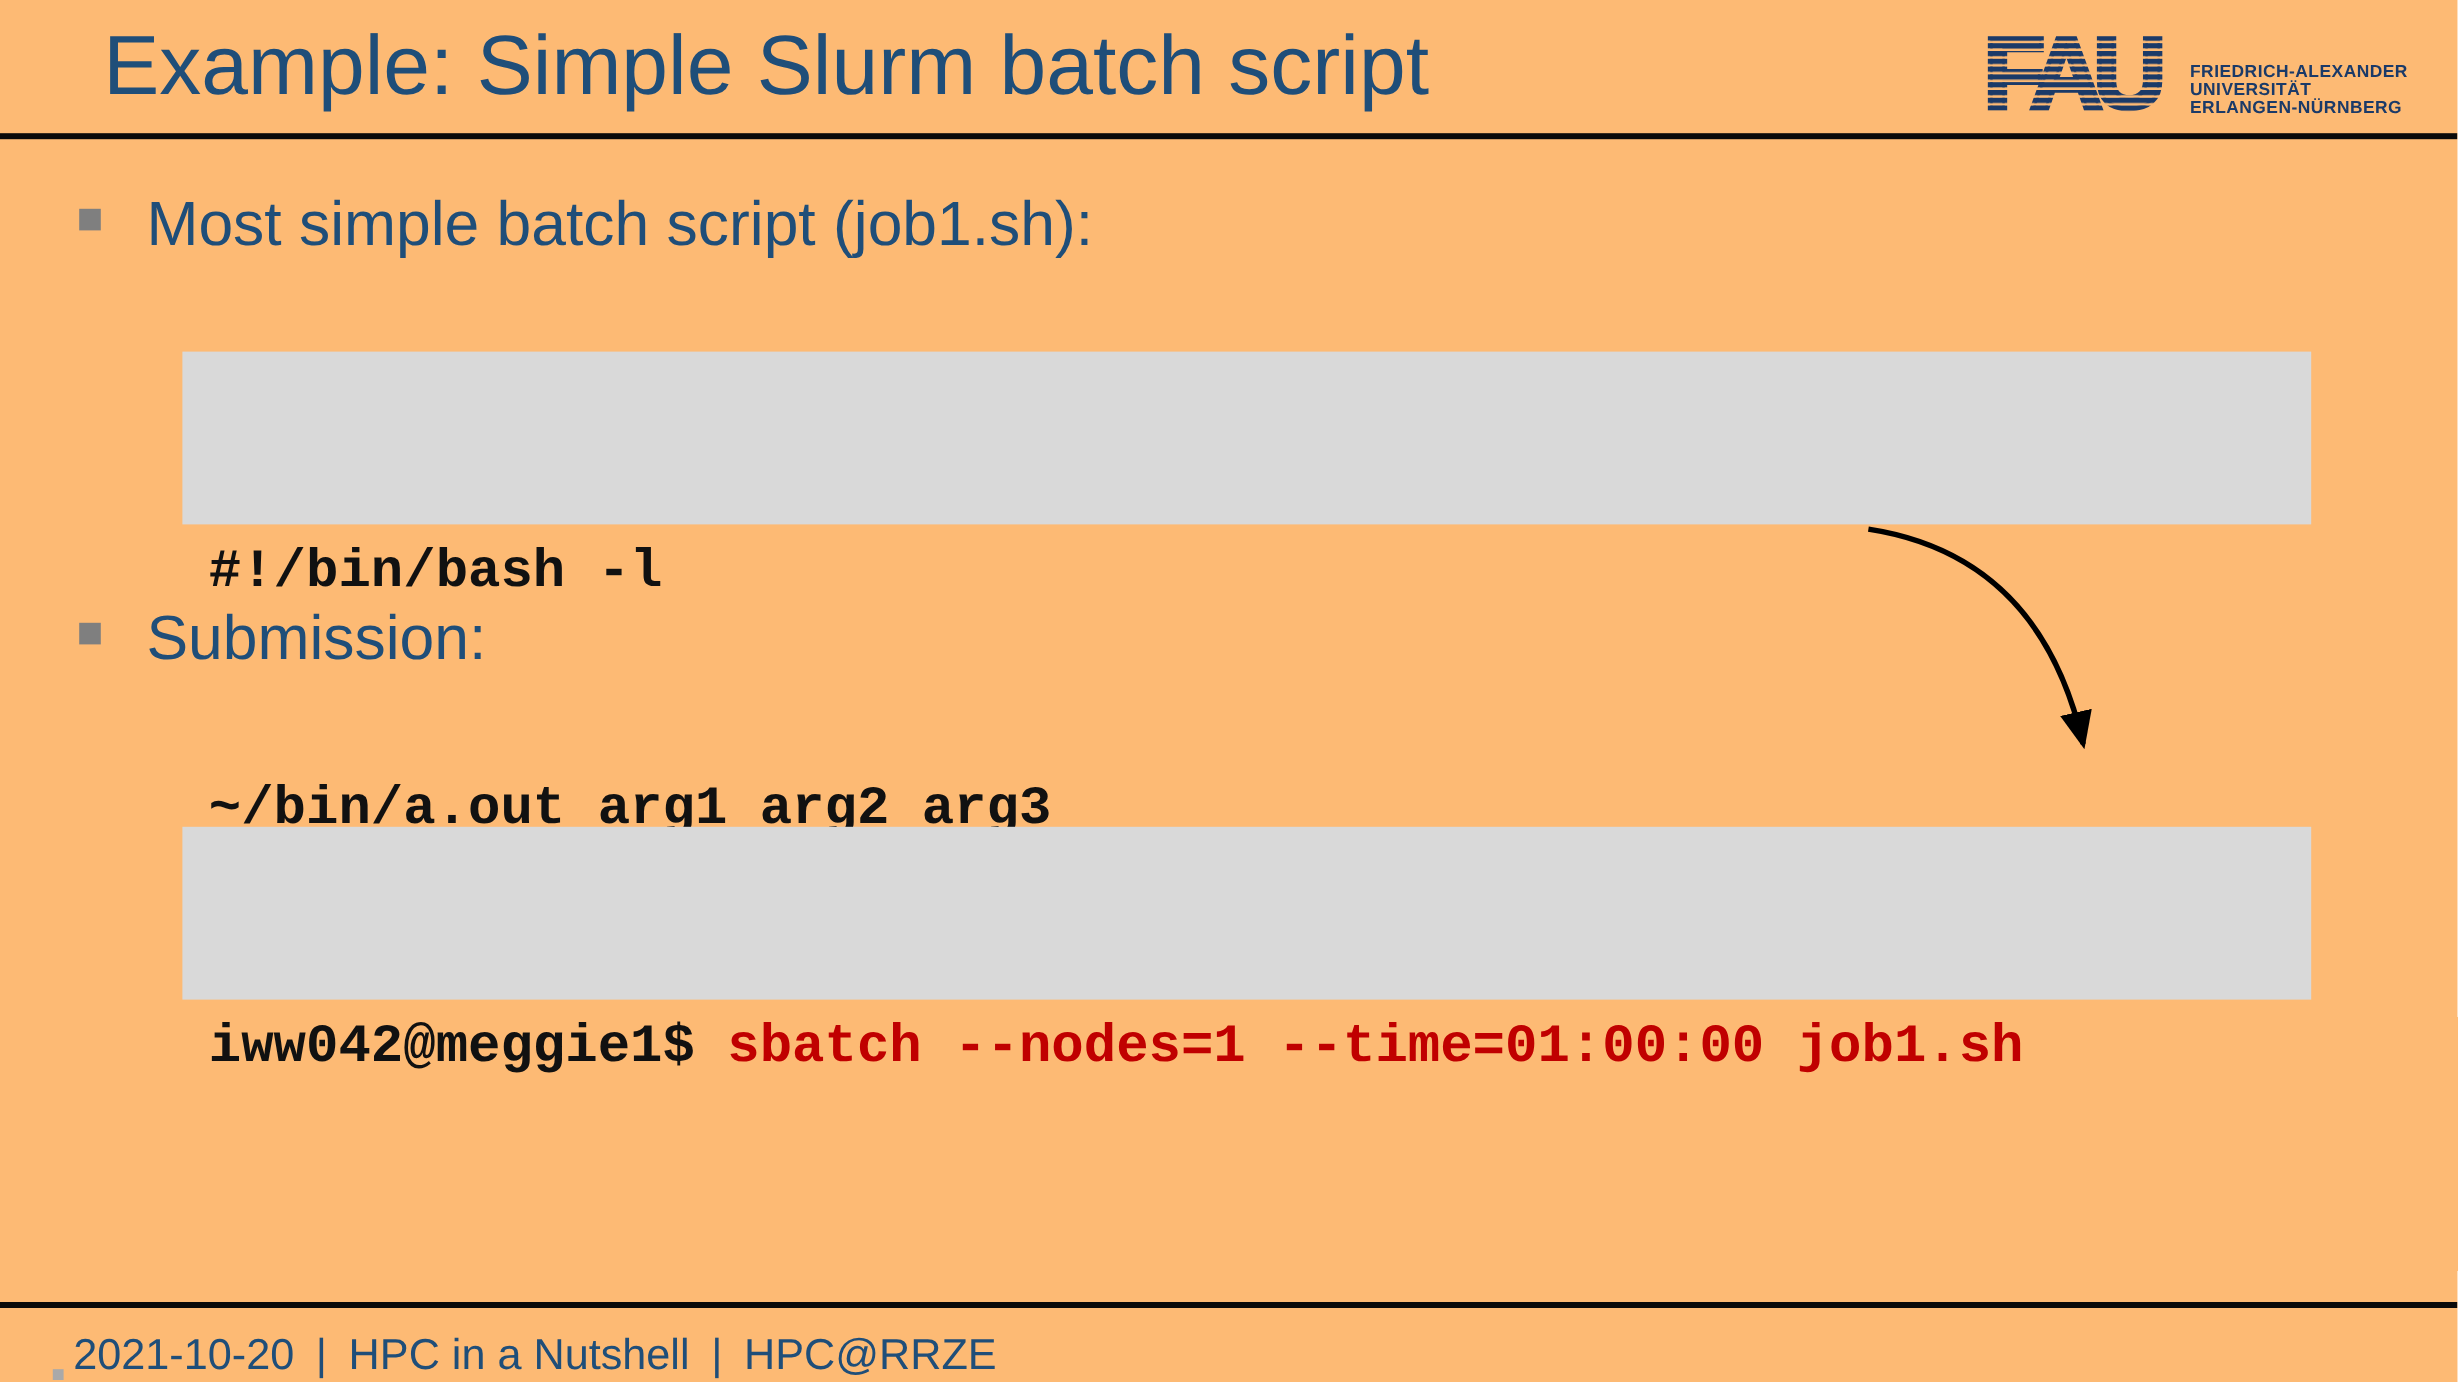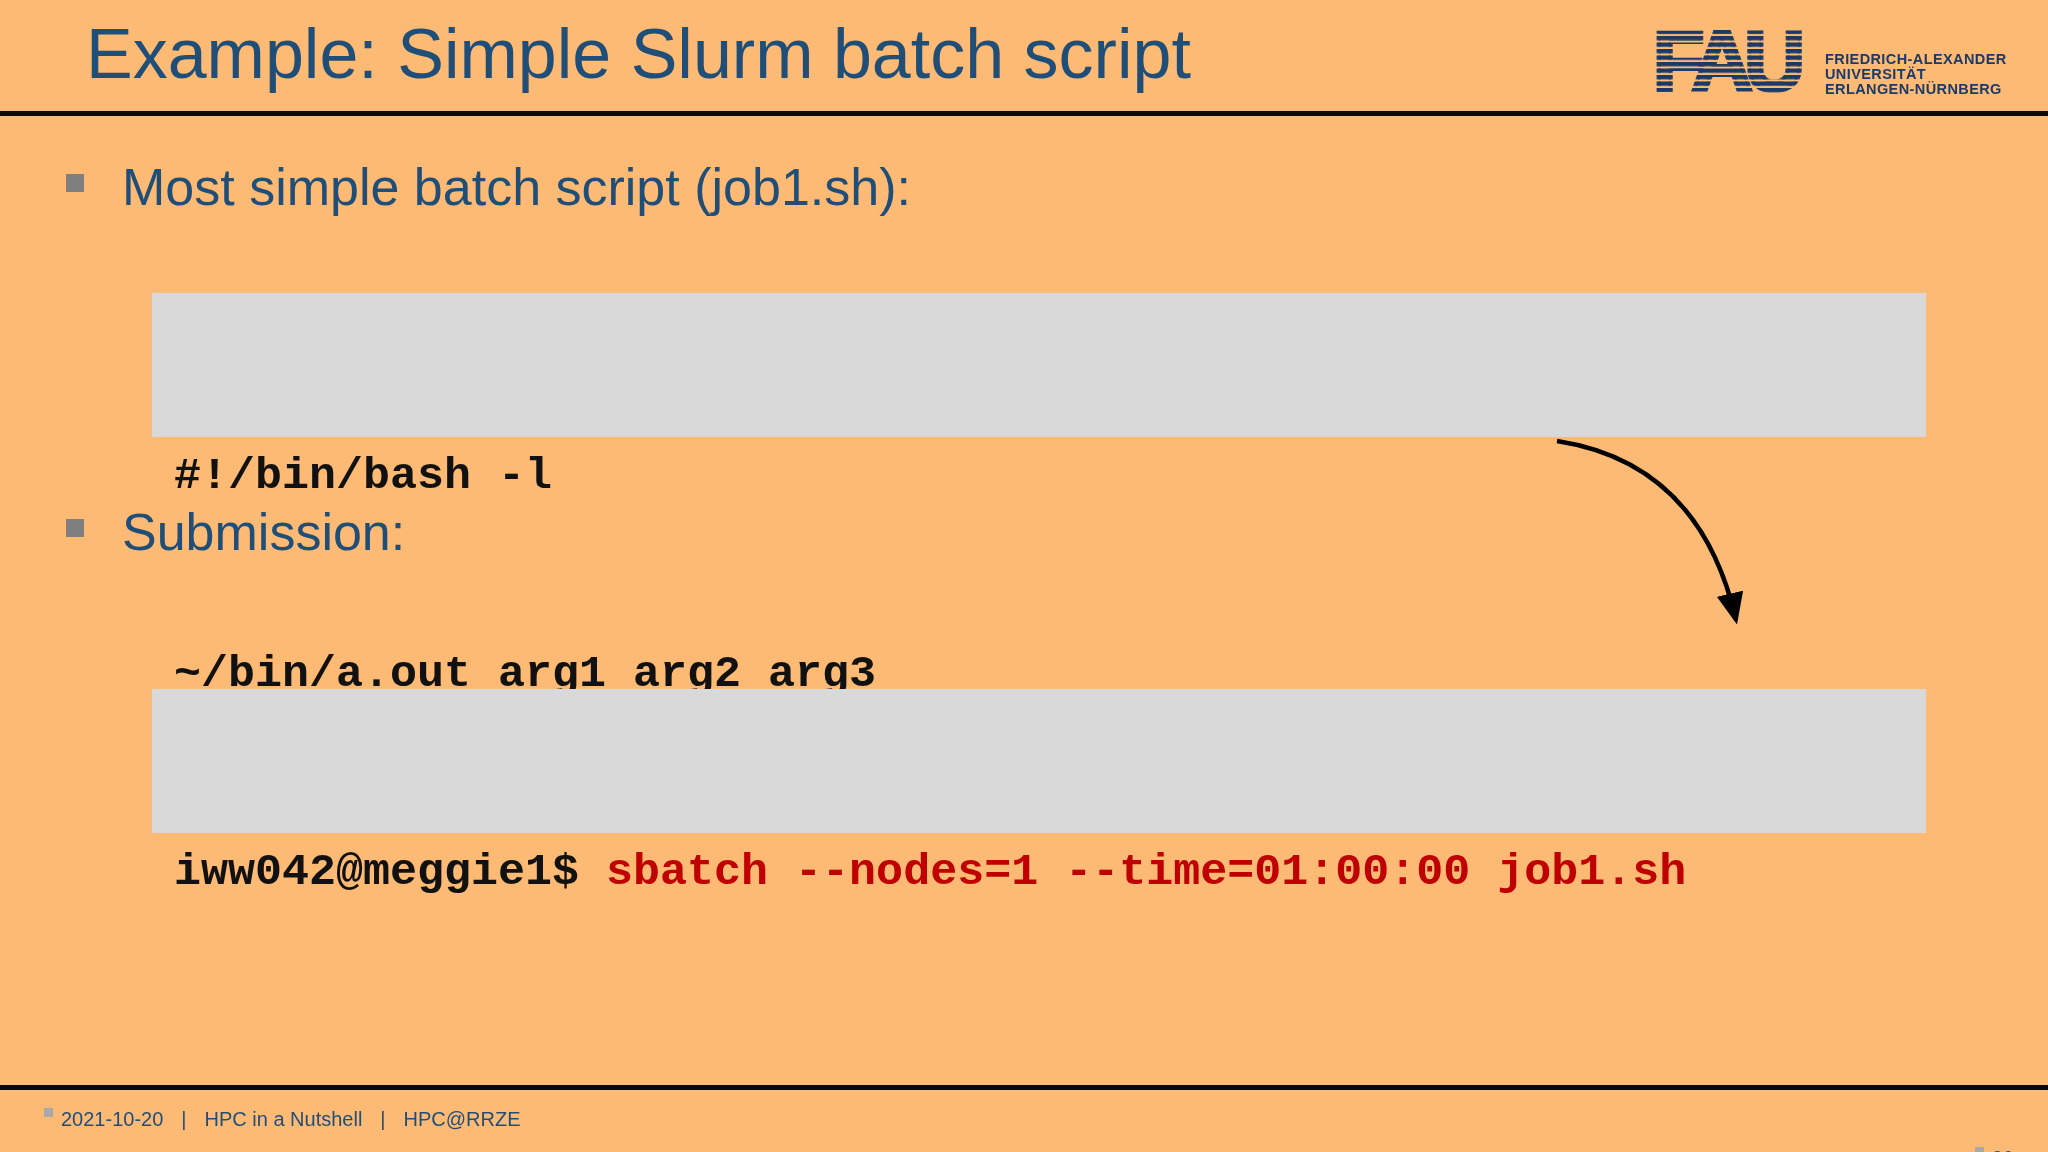--- a/index.html
+++ b/index.html
@@ -77,22 +77,22 @@
   .footer-rule {
     position: absolute;
     left: 0; top: 1085px;
     width: 2048px; height: 5px;
     background: #0a0a0a;
   }
   .footer-left, .footer-right {
     position: absolute;
     top: 1108px;
     display: flex;
-    align-items: flex-start;
-    font-size: 20px;
+    align-items: flex-end;
+    font-size: 36px;
     color: #1f4e79;
     white-space: pre;
   }
   .footer-left { left: 44px; }
   .footer-right { right: 34px; margin-top: 39px; }
   .footer-marker { width: 9px; height: 9px; background: #a9a9a9; margin-right: 8px; flex: none; }
   .footer-sep { margin: 0 18px; }
 </style>
 </head>
 <body>

